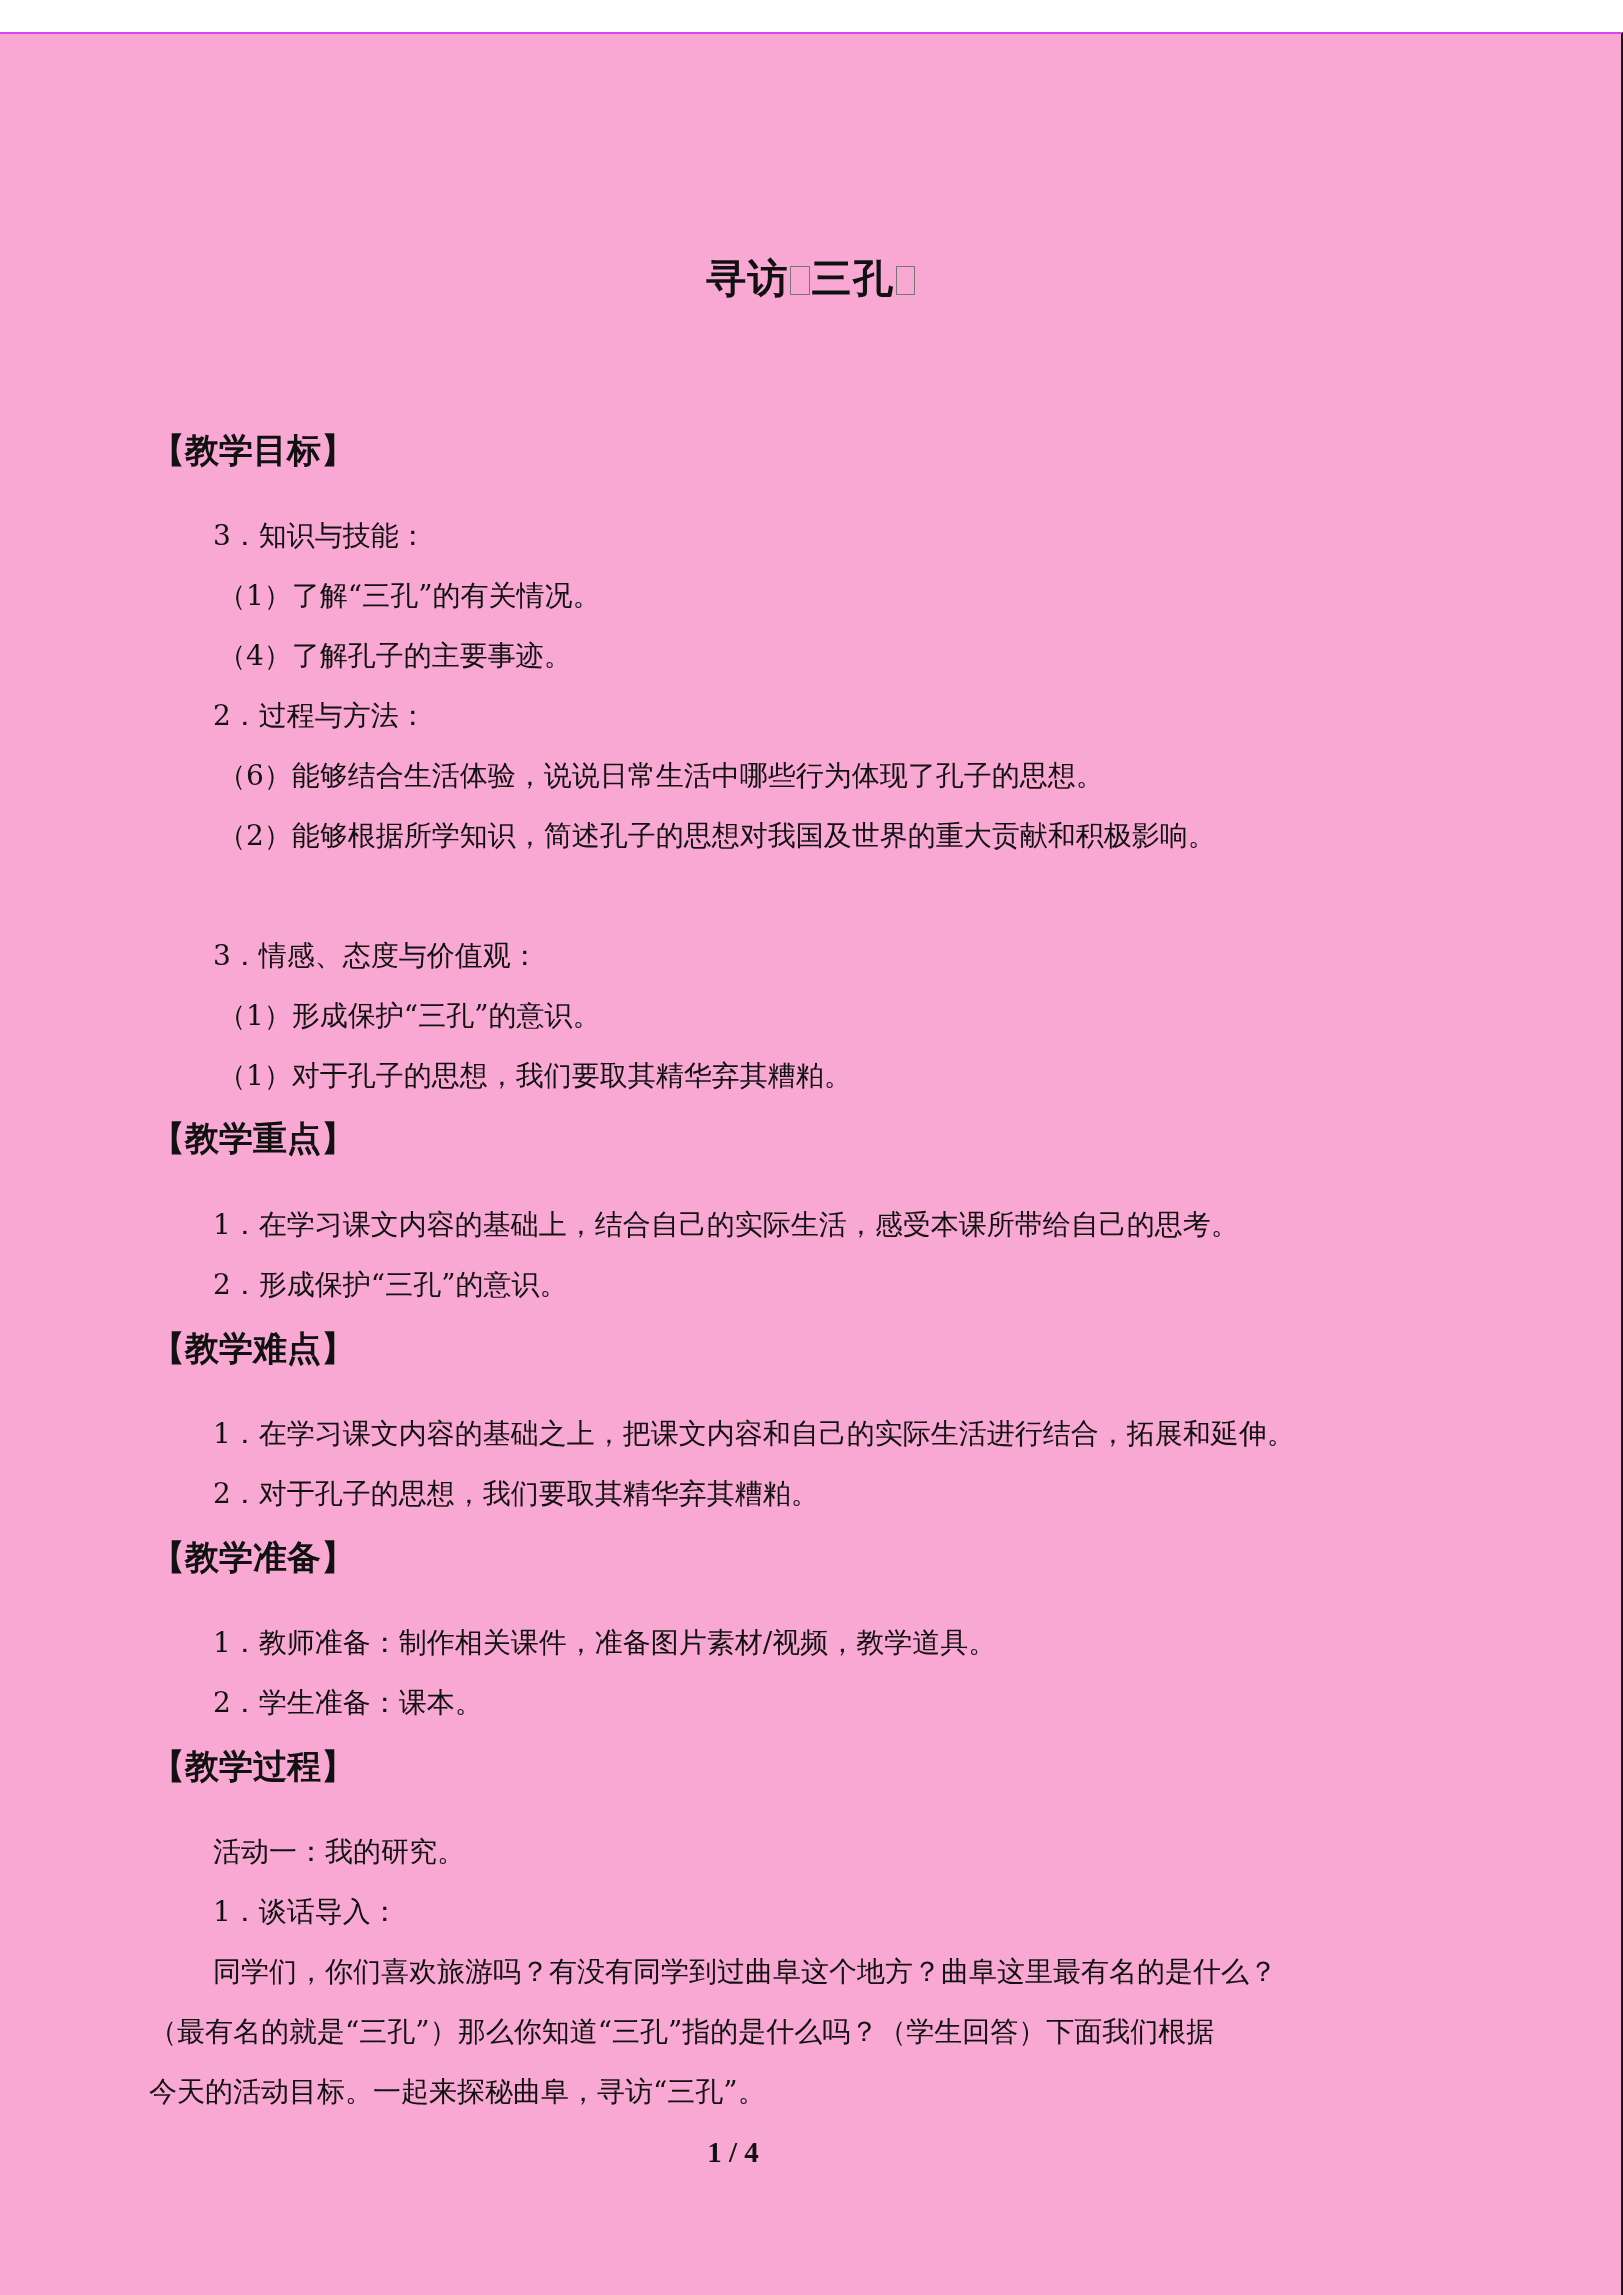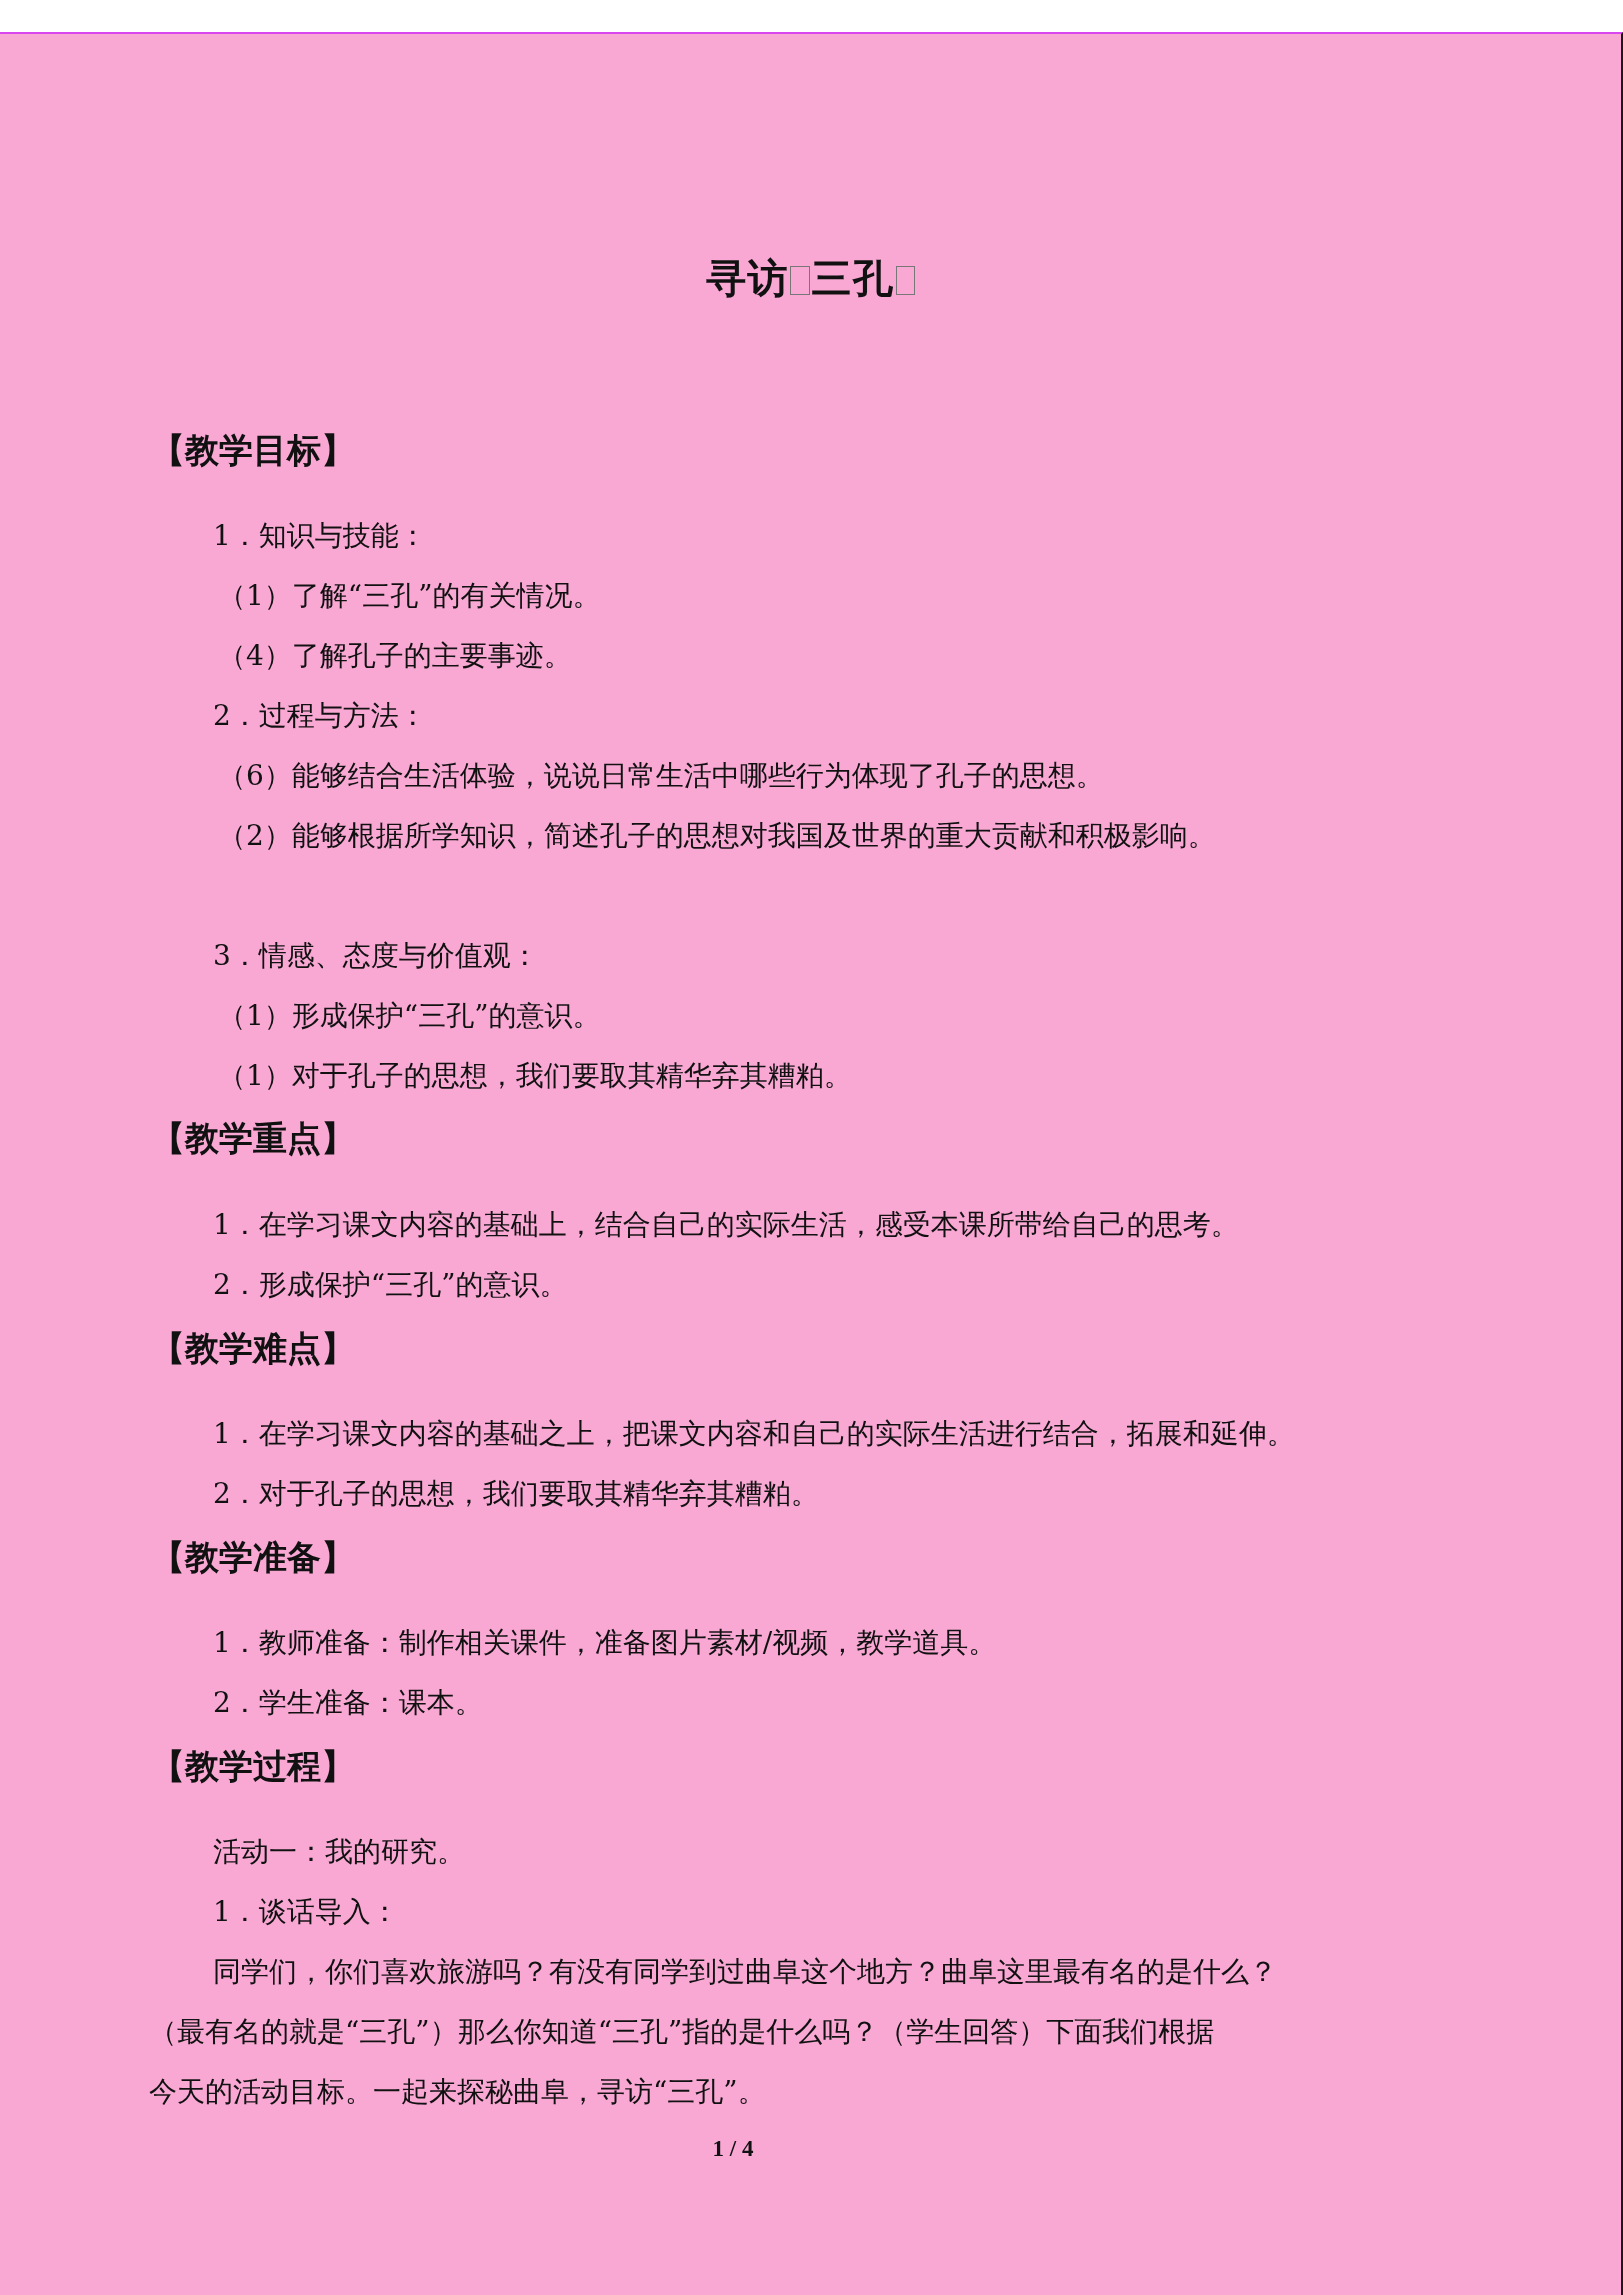--- a/index.html
+++ b/index.html
@@ -23,32 +23,32 @@
     vertical-align: -2.7px; margin: 0 1.4px;
   }
   .line { position: absolute; white-space: nowrap; font-size: 28px; line-height: 34px; }
   .heading { font-size: 34px; font-weight: bold; left: 151px; }
   .lvl1 { left: 213px; }
   .lvl2 { left: 218px; }
   .para { left: 213px; }
   .cont { left: 149px; }
   .pagenum {
     position: absolute; top: 2102px; left: 0; width: 1466px; text-align: center;
-    font-size: 23px; font-weight: bold; font-family: "Liberation Serif", serif;
+    font-size: 29px; font-weight: bold; font-family: "Liberation Serif", serif;
   }
 </style>
 </head>
 <body>
 
 <div class="page">
 
   <div class="title"><span>寻访</span><span class="glyph-box"></span><span>三孔</span><span class="glyph-box"></span></div>
 
   <div class="line heading" style="top:399px">【教学目标】</div>
-  <div class="line lvl1" style="top:485px">1．知识与技能：</div>
+  <div class="line lvl1" style="top:485px">3．知识与技能：</div>
   <div class="line lvl2" style="top:545px">（1）了解“三孔”的有关情况。</div>
   <div class="line lvl2" style="top:605px">（4）了解孔子的主要事迹。</div>
   <div class="line lvl1" style="top:665px">2．过程与方法：</div>
   <div class="line lvl2" style="top:725px">（6）能够结合生活体验，说说日常生活中哪些行为体现了孔子的思想。</div>
   <div class="line lvl2" style="top:785px">（2）能够根据所学知识，简述孔子的思想对我国及世界的重大贡献和积极影响。</div>
   <div class="line lvl1" style="top:905px">3．情感、态度与价值观：</div>
   <div class="line lvl2" style="top:965px">（1）形成保护“三孔”的意识。</div>
   <div class="line lvl2" style="top:1025px">（1）对于孔子的思想，我们要取其精华弃其糟粕。</div>
 
   <div class="line heading" style="top:1087px">【教学重点】</div>

